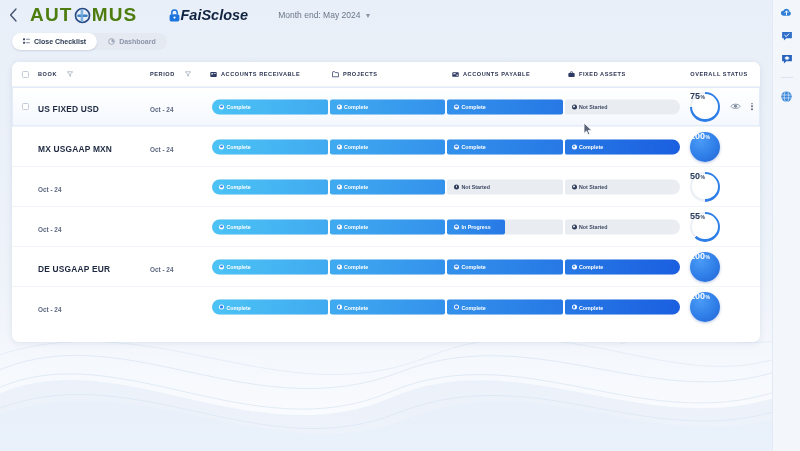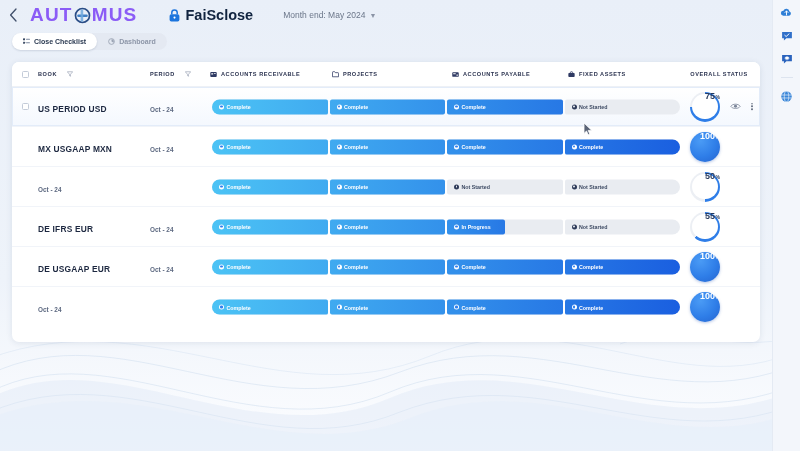--- a/index.html
+++ b/index.html
@@ -35,30 +35,30 @@
     width: 26px; height: 30px; display: flex; align-items: center;
     justify-content: center; cursor: pointer;
   }
   #back-btn svg { display: block; }
 
   #logo {
     display: flex; align-items: center; margin-left: 4px;
   }
   #logo-text {
     font-size: 19px; font-weight: 700; letter-spacing: 1.2px;
-    color: #8b5cf6;
+    color: #4d7c0f;
   }
   .logo-o {
     display: inline-block; position: relative;
     width: 17px; height: 17px; vertical-align: -3px;
     margin: 0 1px;
   }
 
   #lock-wrap {
-    margin-left: 32px; display: flex; align-items: center; gap: 5px;
+    margin-left: 32px; display: flex; align-items: center;  font-style: italic;
   }
   #app-title {
     font-size: 14.5px; font-weight: 700; color: #10233f;
   }
 
   #month-select {
     margin-left: 30px; display: flex; align-items: center; gap: 4px;
     font-size: 8.5px; color: #6b7689; cursor: pointer;
   }
   #month-caret { font-size: 7px; color: #8b94a6; }
@@ -186,21 +186,21 @@
 
   
   .ov-wrap {
     position: absolute; left: 676px; top: 50%;
     transform: translateY(-50%);
     width: 34px; height: 34px;
     display: flex; align-items: center; justify-content: center;
   }
   .ov-ring {
     width: 30px; height: 30px; border-radius: 50%;
-    display: flex; align-items: baseline; justify-content: flex-end;
+    display: flex; align-items: baseline; justify-content: flex-start;
     font-weight: 700; background: #fff;
   }
   .ov-ring.full {
     background: radial-gradient(circle at 35% 30%, #4a9bf5 0%, #2f7ee8 55%, #2463cf 100%);
     color: #ffffff;
     box-shadow: 0 1px 3px rgba(40,90,180,.35);
   }
   .ov-ring.partial { color: #2a3b5c; }
   .ov-num { font-size: 9px; line-height: 1; }
   .ov-pct { font-size: 5px; line-height: 1; margin-left: .5px; }
@@ -400,21 +400,21 @@
       </div>
 
       <div class="c-act"></div>
     </div>
 
     <div id="tbody">
         <div class="row selected">
           <div class="c-check">
             <span class="cb"></span>
           </div>
-          <div class="c-book"><span class="book-name">US PERIOD USD</span></div>
+          <div class="c-book"><span class="book-name">US FIXED USD</span></div>
           <div class="c-per"><span class="period">Oct - 24</span></div>
           <div class="bars">
             <div class="seg">
               <div class="track"></div>
               <div class="fill" style="width: 100%; background: linear-gradient(90deg, rgb(76, 195, 245), rgb(64, 170, 240));"></div>
               <span class="seg-label on">
                 <span class="dot on"></span>
                 <span>Complete</span>
               </span>
             </div>
@@ -543,30 +543,29 @@
               <div class="track"></div>
               <span class="seg-label off">
                 <span class="dot off"></span>
                 <span>Not Started</span>
               </span>
             </div>
           </div>
           <div class="ov-wrap">
             <div class="ov-ring partial" style="background: conic-gradient(rgb(47, 126, 232) 0turn, rgb(47, 126, 232) 0.5turn, rgb(236, 239, 244) 0.5turn, rgb(236, 239, 244) 1turn); position: relative;">
               <div style="position: absolute; left: 2.2px; top: 2.2px; width: 25.6px; height: 25.6px; border-radius: 50%; background: rgb(255, 255, 255);"></div>
-              <div style="position: relative; z-index: 2; display: flex; align-items: baseline; margin-left: 8px;">
+              <div style="position: relative; z-index: 2; display: flex; align-items: baseline;">
                 <span class="ov-num">50</span>
                 <span class="ov-pct">%</span>
               </div>
             </div>
           </div>
         </div>
         <div class="row">
           <div class="c-check"></div>
-          <div class="c-book"><span class="book-name">DE IFRS EUR</span></div>
           <div class="c-per"><span class="period">Oct - 24</span></div>
           <div class="bars">
             <div class="seg">
               <div class="track"></div>
               <div class="fill" style="width: 100%; background: linear-gradient(90deg, rgb(76, 195, 245), rgb(64, 170, 240));"></div>
               <span class="seg-label on">
                 <span class="dot on"></span>
                 <span>Complete</span>
               </span>
             </div>

